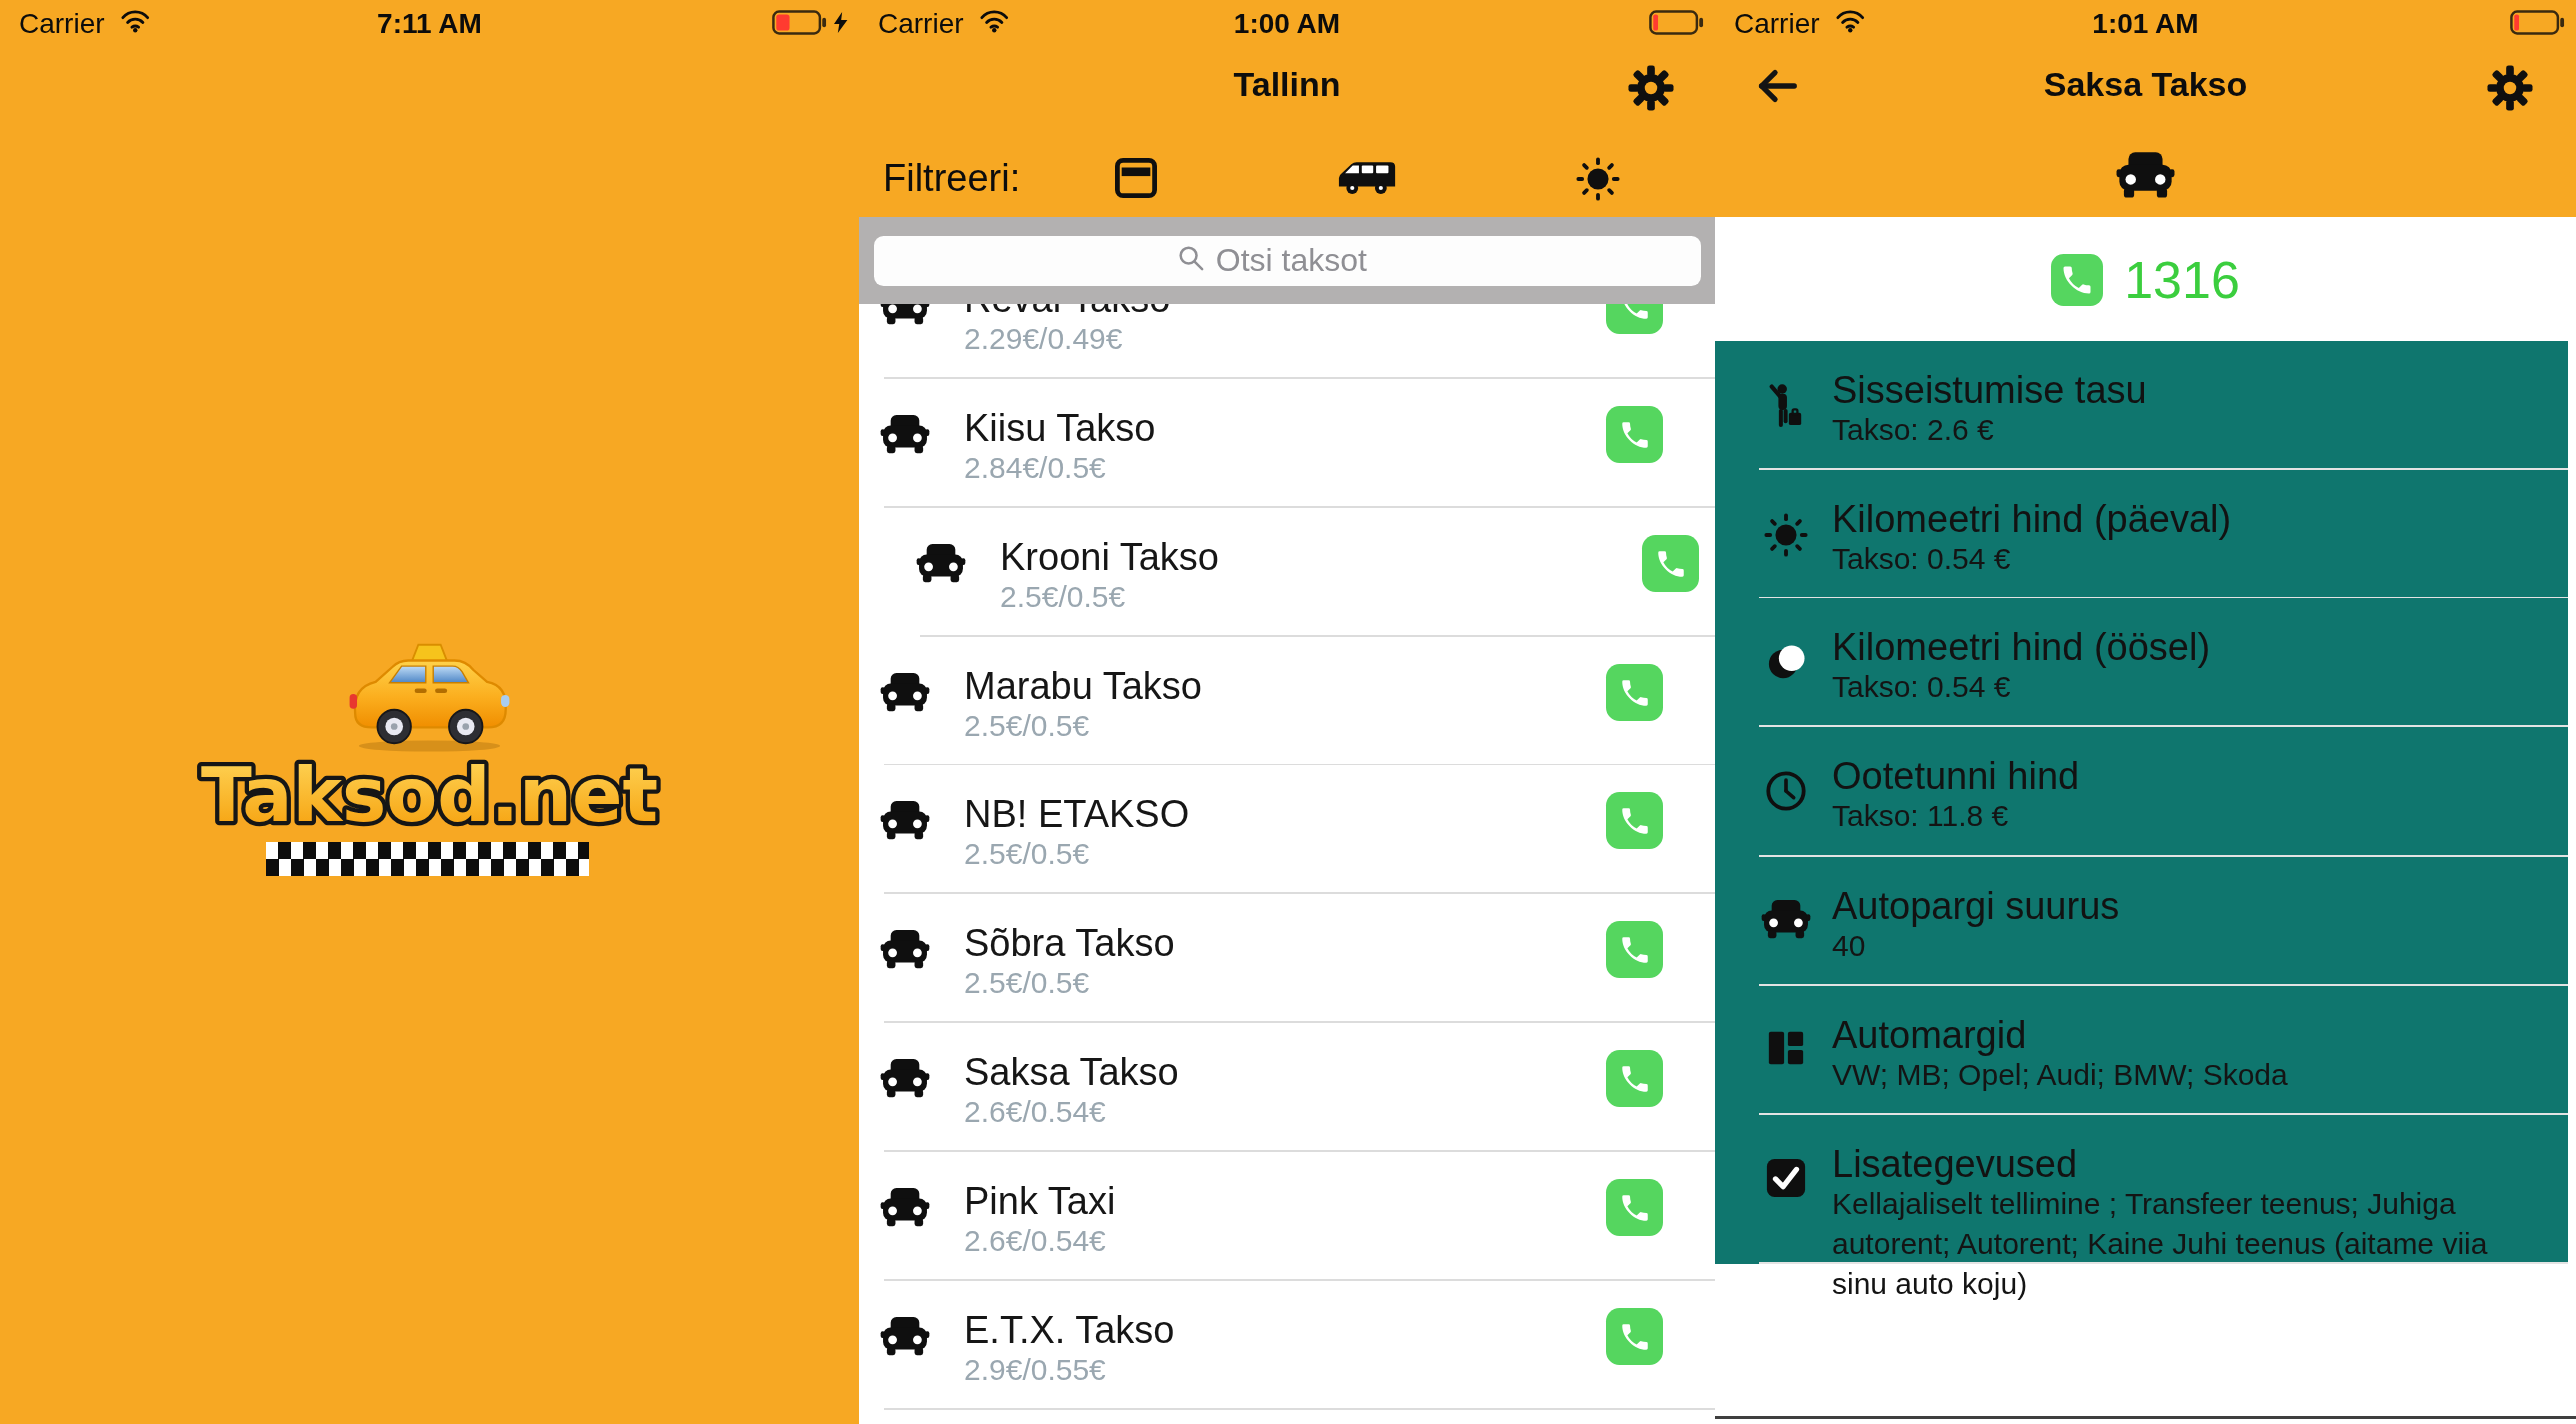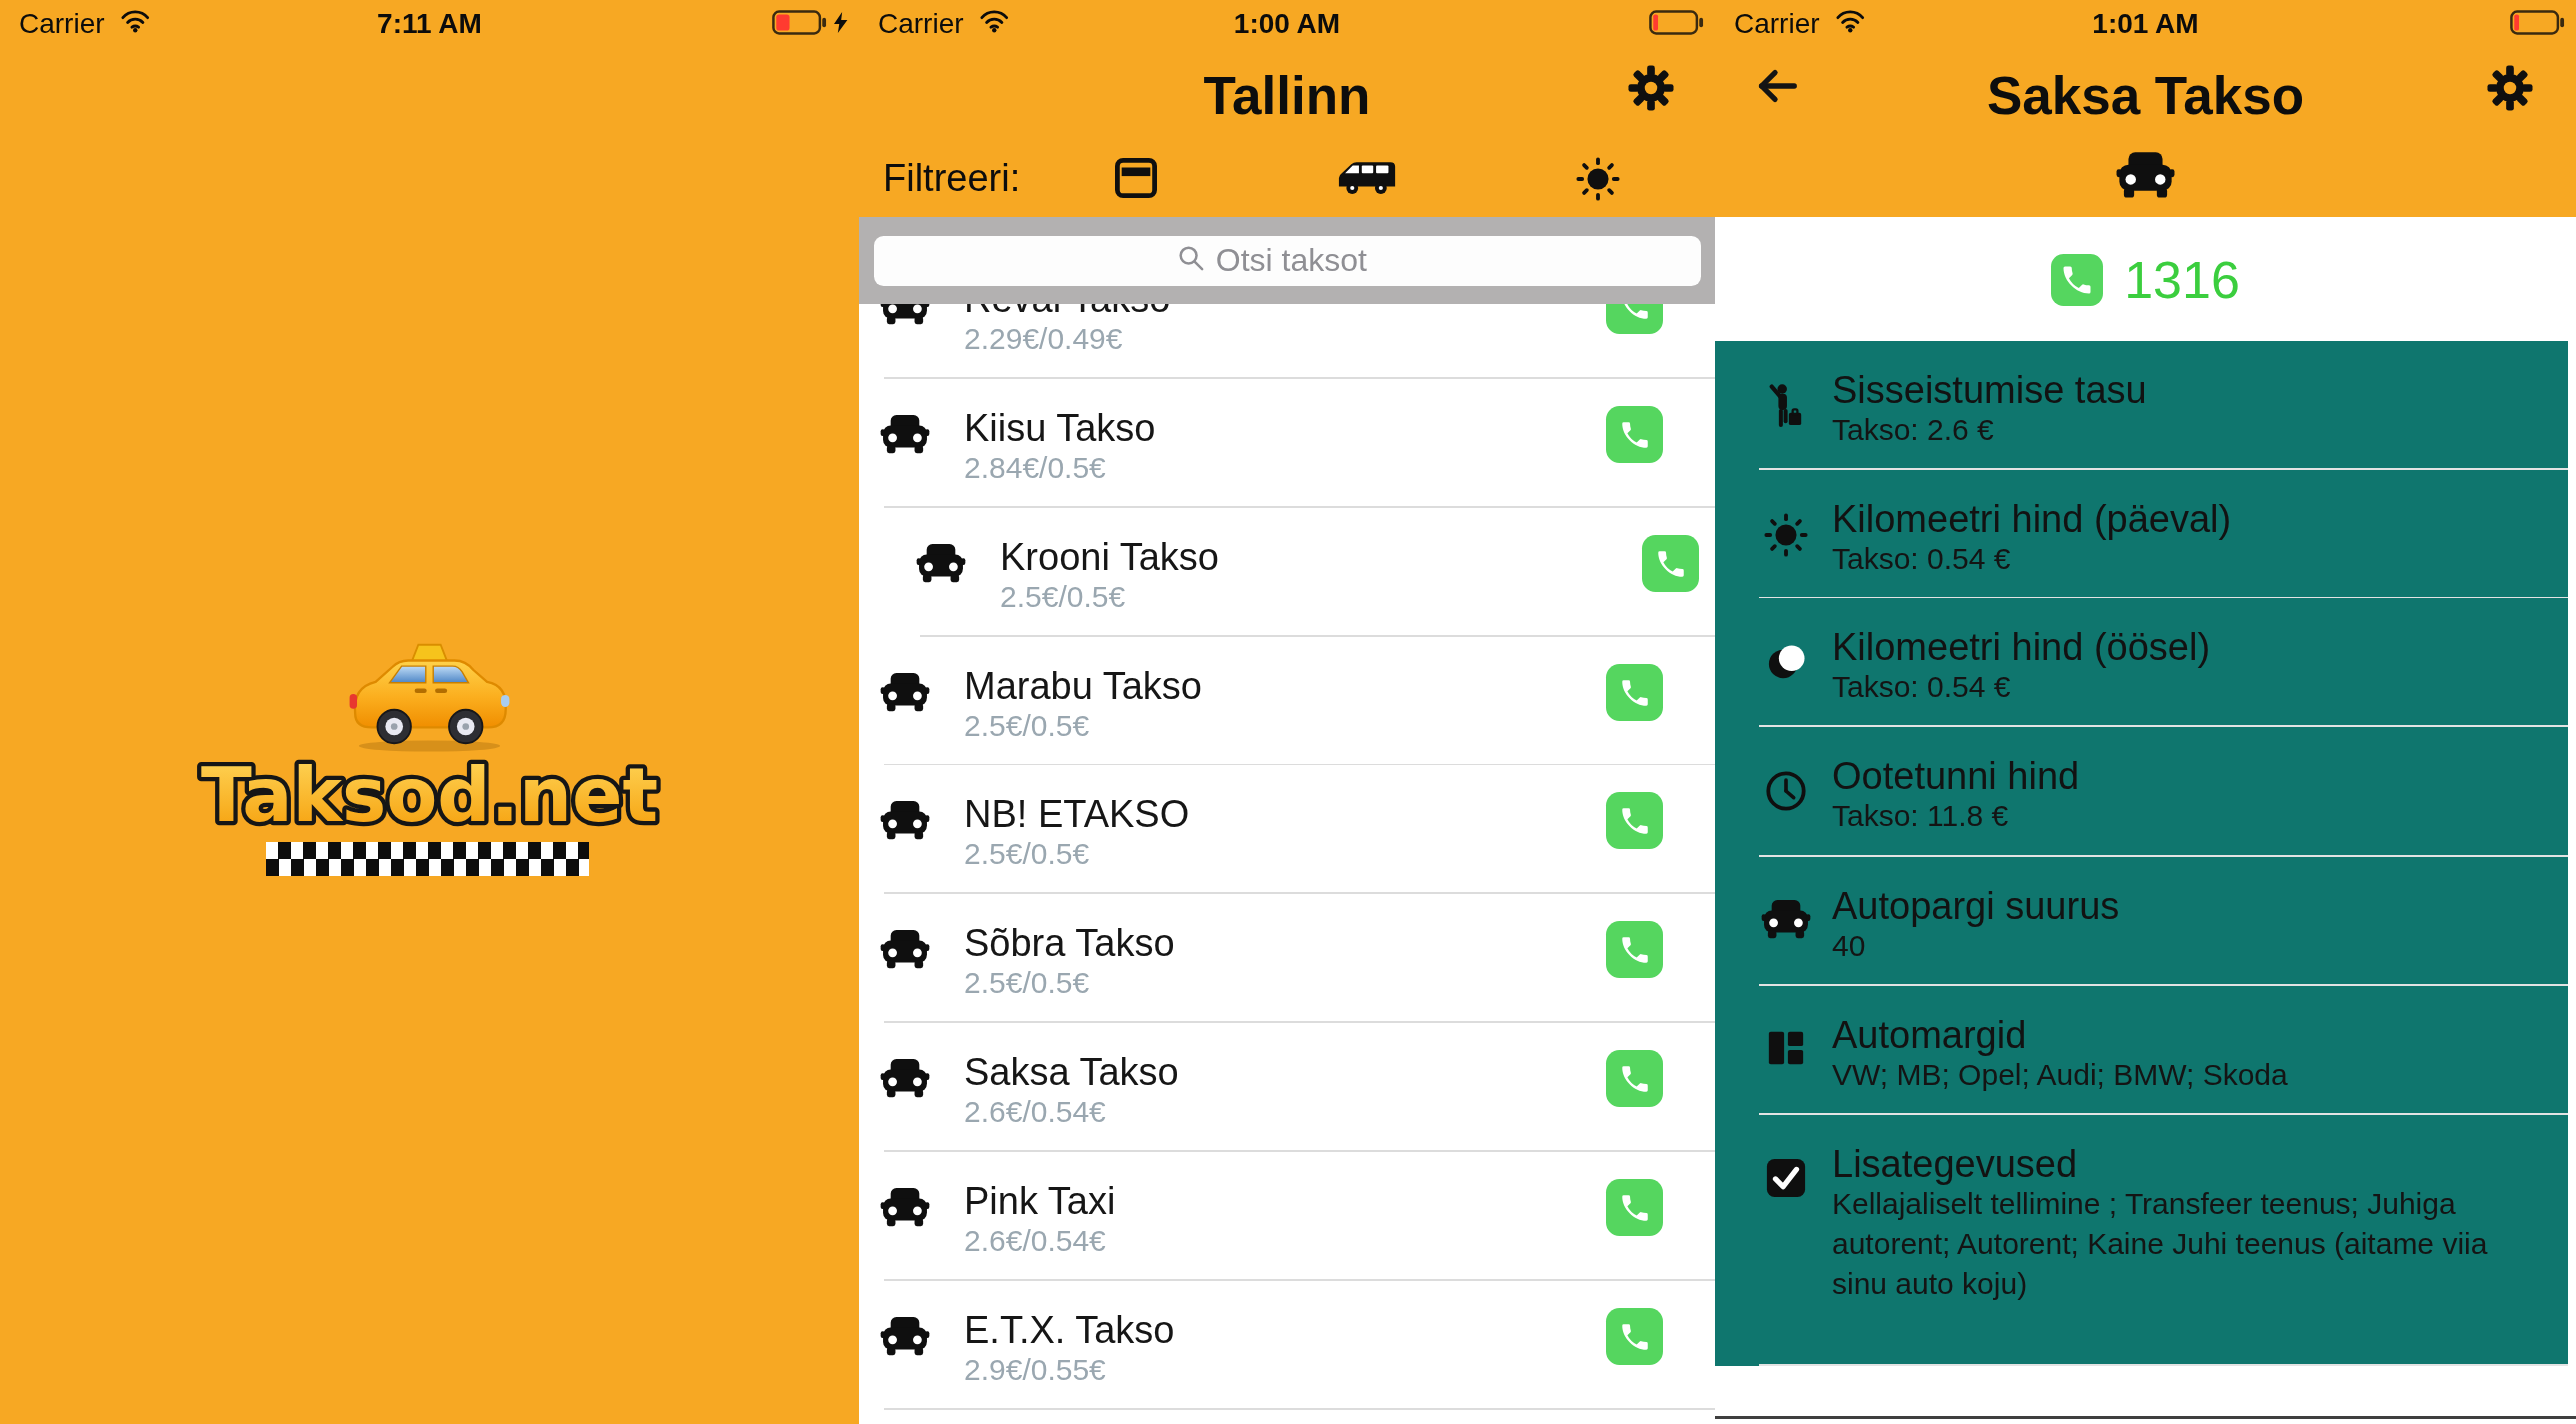--- a/index.html
+++ b/index.html
@@ -14,21 +14,21 @@
   
   .statusbar { position:absolute; top:0; left:0; right:0; height:44px; z-index:20; }
   .carrier { position:absolute; left:19px; top:7.6px; display:flex; align-items:center; gap:15px;
              font-size:28px; color:#0c0c0c; }
   .sb-time { position:absolute; left:0; right:0; top:7.6px; text-align:center; font-size:28px;
              font-weight:600; color:#0c0c0c; }
   .battery-wrap { position:absolute; right:11.5px; top:9.5px; display:flex; align-items:center; gap:6.7px; }
 
   
   .appheader { position:absolute; top:0; left:0; right:0; height:217px; background:var(--orange); z-index:10; }
-  .nav-title { position:absolute; left:0; right:0; top:65px; text-align:center; font-size:53px;
+  .nav-title { position:absolute; left:0; right:0; top:65px; text-align:center; font-size:34px;
                font-weight:700; color:#0d0d0d; }
   .gear-btn { position:absolute; top:65px; width:48px; height:48px; background:none; border:none; cursor:pointer; }
   .gear-mid   { left:768px; }
   .gear-right { left:771px; }
   .back-btn { position:absolute; left:34px; top:61px; width:53px; height:53px; background:none; border:none; cursor:pointer; }
 
   
   .filter-label { position:absolute; left:24px; top:157px; font-size:38px; color:#0d0d0d; }
   .filter-icon { position:absolute; background:none; border:none; cursor:pointer; }
   .fi-card { left:256px; top:156px; }
@@ -575,21 +575,21 @@
           <span class="detail-icon"><svg width="40" height="40" viewBox="0 0 42 42">
               <g fill="#0f0f0f">
                 <rect x="3" y="4" width="16" height="34" rx="2"></rect>
                 <rect x="23" y="4" width="16" height="15" rx="2"></rect>
                 <rect x="23" y="23" width="16" height="15" rx="2"></rect>
               </g>
             </svg></span>
           <div class="detail-title">Automargid</div>
           <div class="detail-value">VW; MB; Opel; Audi; BMW; Skoda</div>
         </div>
-        <div class="detail-row" style="top: 1115px; height: 251px;">
+        <div class="detail-row" style="top: 1115px; height: 149px;">
           <span class="detail-icon"><svg width="42" height="42" viewBox="0 0 44 44">
               <rect x="2" y="2" width="40" height="40" rx="8" fill="#0f0f0f"></rect>
               <polyline points="11,23 19,31 33,13" fill="none" stroke="#ffffff" stroke-width="5.5" stroke-linecap="round" stroke-linejoin="round"></polyline>
             </svg></span>
           <div class="detail-title">Lisategevused</div>
           <div class="detail-value">Kellajaliselt tellimine ; Transfeer teenus; Juhiga autorent; Autorent; Kaine Juhi teenus (aitame viia sinu auto koju)</div>
         </div>
       </div>
     <div class="bottom-line"></div>
 

